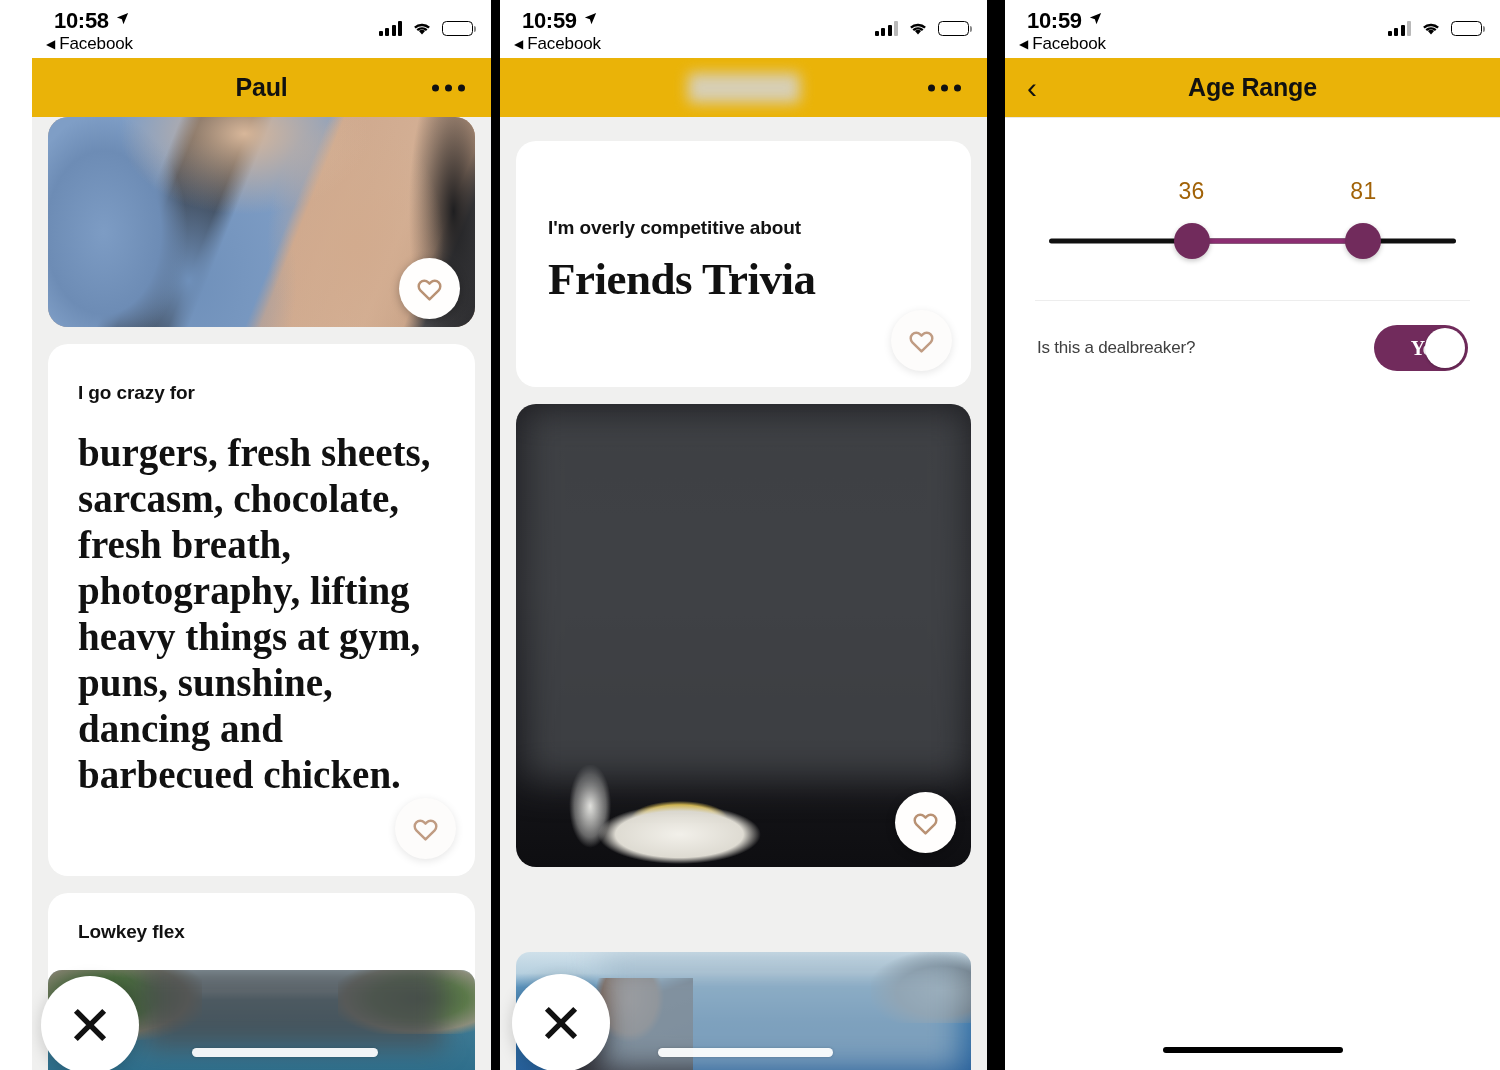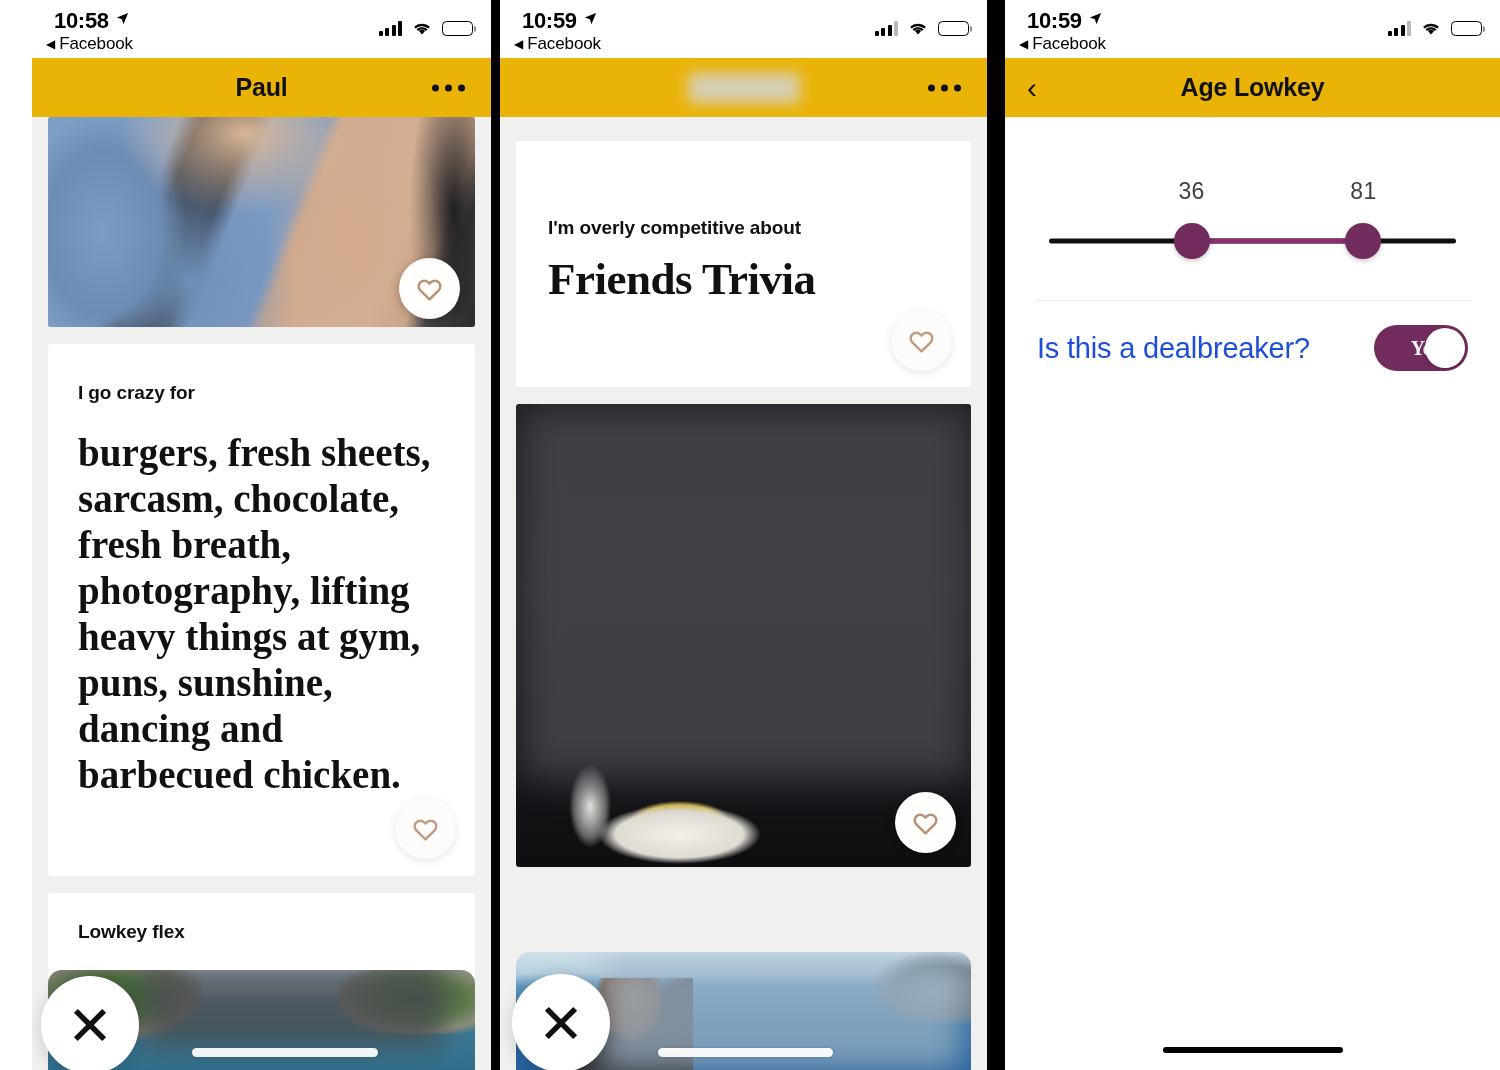--- a/index.html
+++ b/index.html
@@ -141,21 +141,21 @@
   
   .feed {
     position: relative;
     background: #f0f0ef;
     height: calc(1070px - 58px - 59px);
     overflow: hidden;
     padding: 0;
   }
   .card {
     background: #ffffff;
-    border-radius: 3px;
+    border-radius: 20px;
     margin: 0 16px 17px 16px;
     position: relative;
     overflow: hidden;
   }
   .card.photo { padding: 0; overflow: hidden; }
 
   .card-eyebrow {
     font-size: 19px;
     font-weight: 700;
     letter-spacing: -0.1px;
@@ -287,21 +287,21 @@
     background: #ffffff;
     height: calc(1070px - 58px - 59px);
   }
   .slider-wrap { position: relative; padding: 60px 30px 0 30px; }
   .slider-labels { position: relative; height: 34px; }
   .slider-label {
     position: absolute;
     transform: translateX(-50%);
     font-size: 23px;
     font-weight: 400;
-    color: #404040;
+    color: #a16207;
     letter-spacing: .3px;
   }
   .slider-track {
     position: relative;
     height: 46px;
     margin-top: 6px;
   }
   .track-line {
     position: absolute; left: 14px; right: 14px; top: 50%;
     height: 5px; transform: translateY(-50%);
@@ -315,21 +315,21 @@
     position: absolute; top: 50%;
     width: 36px; height: 36px; border-radius: 50%;
     transform: translate(-50%, -50%);
     box-shadow: 0 2px 5px rgba(0,0,0,.22);
   }
   .sep-line { height: 1px; background: #ededed; margin: 36px 30px 0 30px; }
   .row-deal {
     display: flex; align-items: center; justify-content: space-between;
     padding: 24px 32px 0 32px;
   }
-  .deal-label { font-size: 29px; color: #1d4ed8; letter-spacing: -.2px; }
+  .deal-label { font-size: 17px; color: #404040; letter-spacing: -.2px; }
   .toggle {
     width: 94px; height: 46px; border-radius: 23px;
     display: flex; align-items: center; justify-content: center;
     padding: 0 6px;
     position: relative;
     font-family: Liberation Serif, serif;
   }
   .toggle .t-label {
     color: #fff; font-size: 20px; font-weight: 700;
     margin-left: 8px; letter-spacing: -.2px;
@@ -561,21 +561,21 @@
               <path d="M11 6.2c2.4 0 4.6.9 6.3 2.4l1.6-1.9A11.5 11.5 0 0011 3.8 11.5 11.5 0 003.1 6.7l1.6 1.9A9.3 9.3 0 0111 6.2z" fill="#000"></path>
               <path d="M11 9.5c1.5 0 2.9.6 4 1.5l1.5-1.7A8 8 0 0011 7.3a8 8 0 00-5.5 2l1.5 1.7c1.1-.9 2.5-1.5 4-1.5z" fill="#000"></path>
             </svg>
         </span>
         <span class="batt"><span class="fill" style="width:62%"></span></span>
       </div>
     </div>
 
     <div class="navbar">
       <div class="nav-back">‹</div>
-      <div class="nav-title">Age Lowkey</div>
+      <div class="nav-title">Age Range</div>
     </div>
     <div class="nav-sep"></div>
 
     <div class="settings-body">
 
       <div class="slider-wrap">
         <div class="slider-labels">
           <div class="slider-label" style="left:36%">36</div>
           <div class="slider-label" style="left:75.5%">81</div>
         </div>

